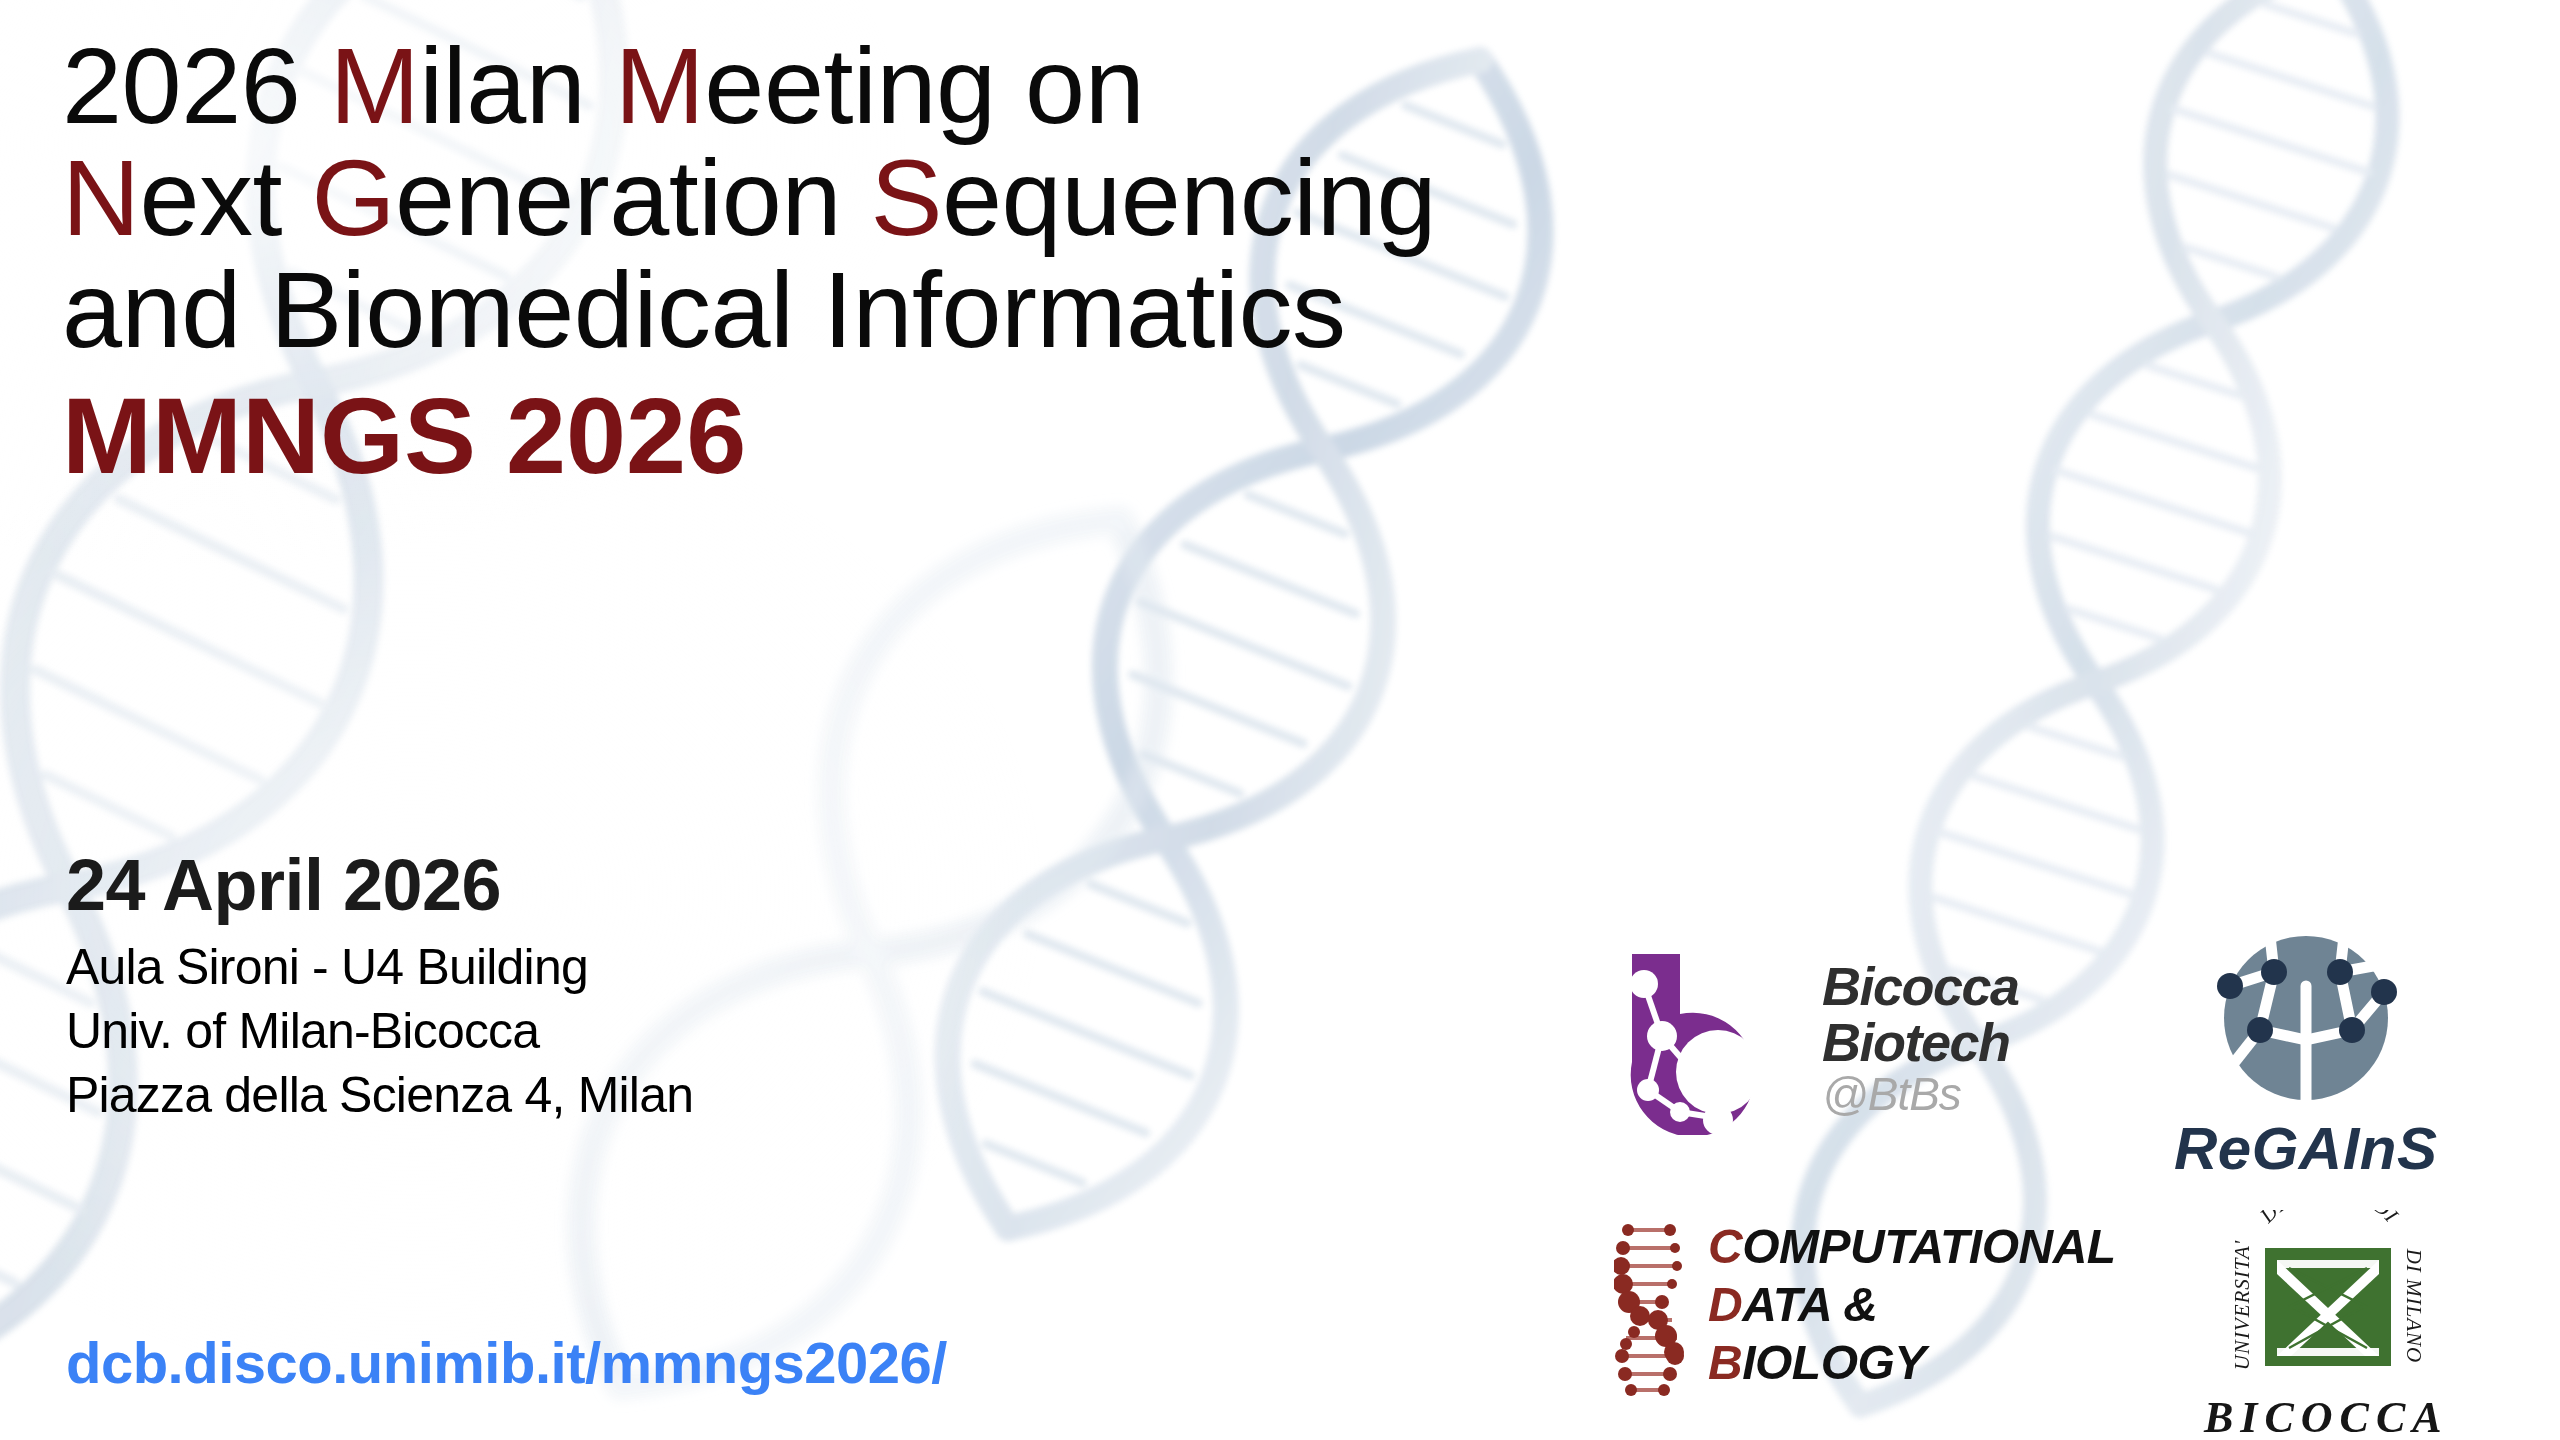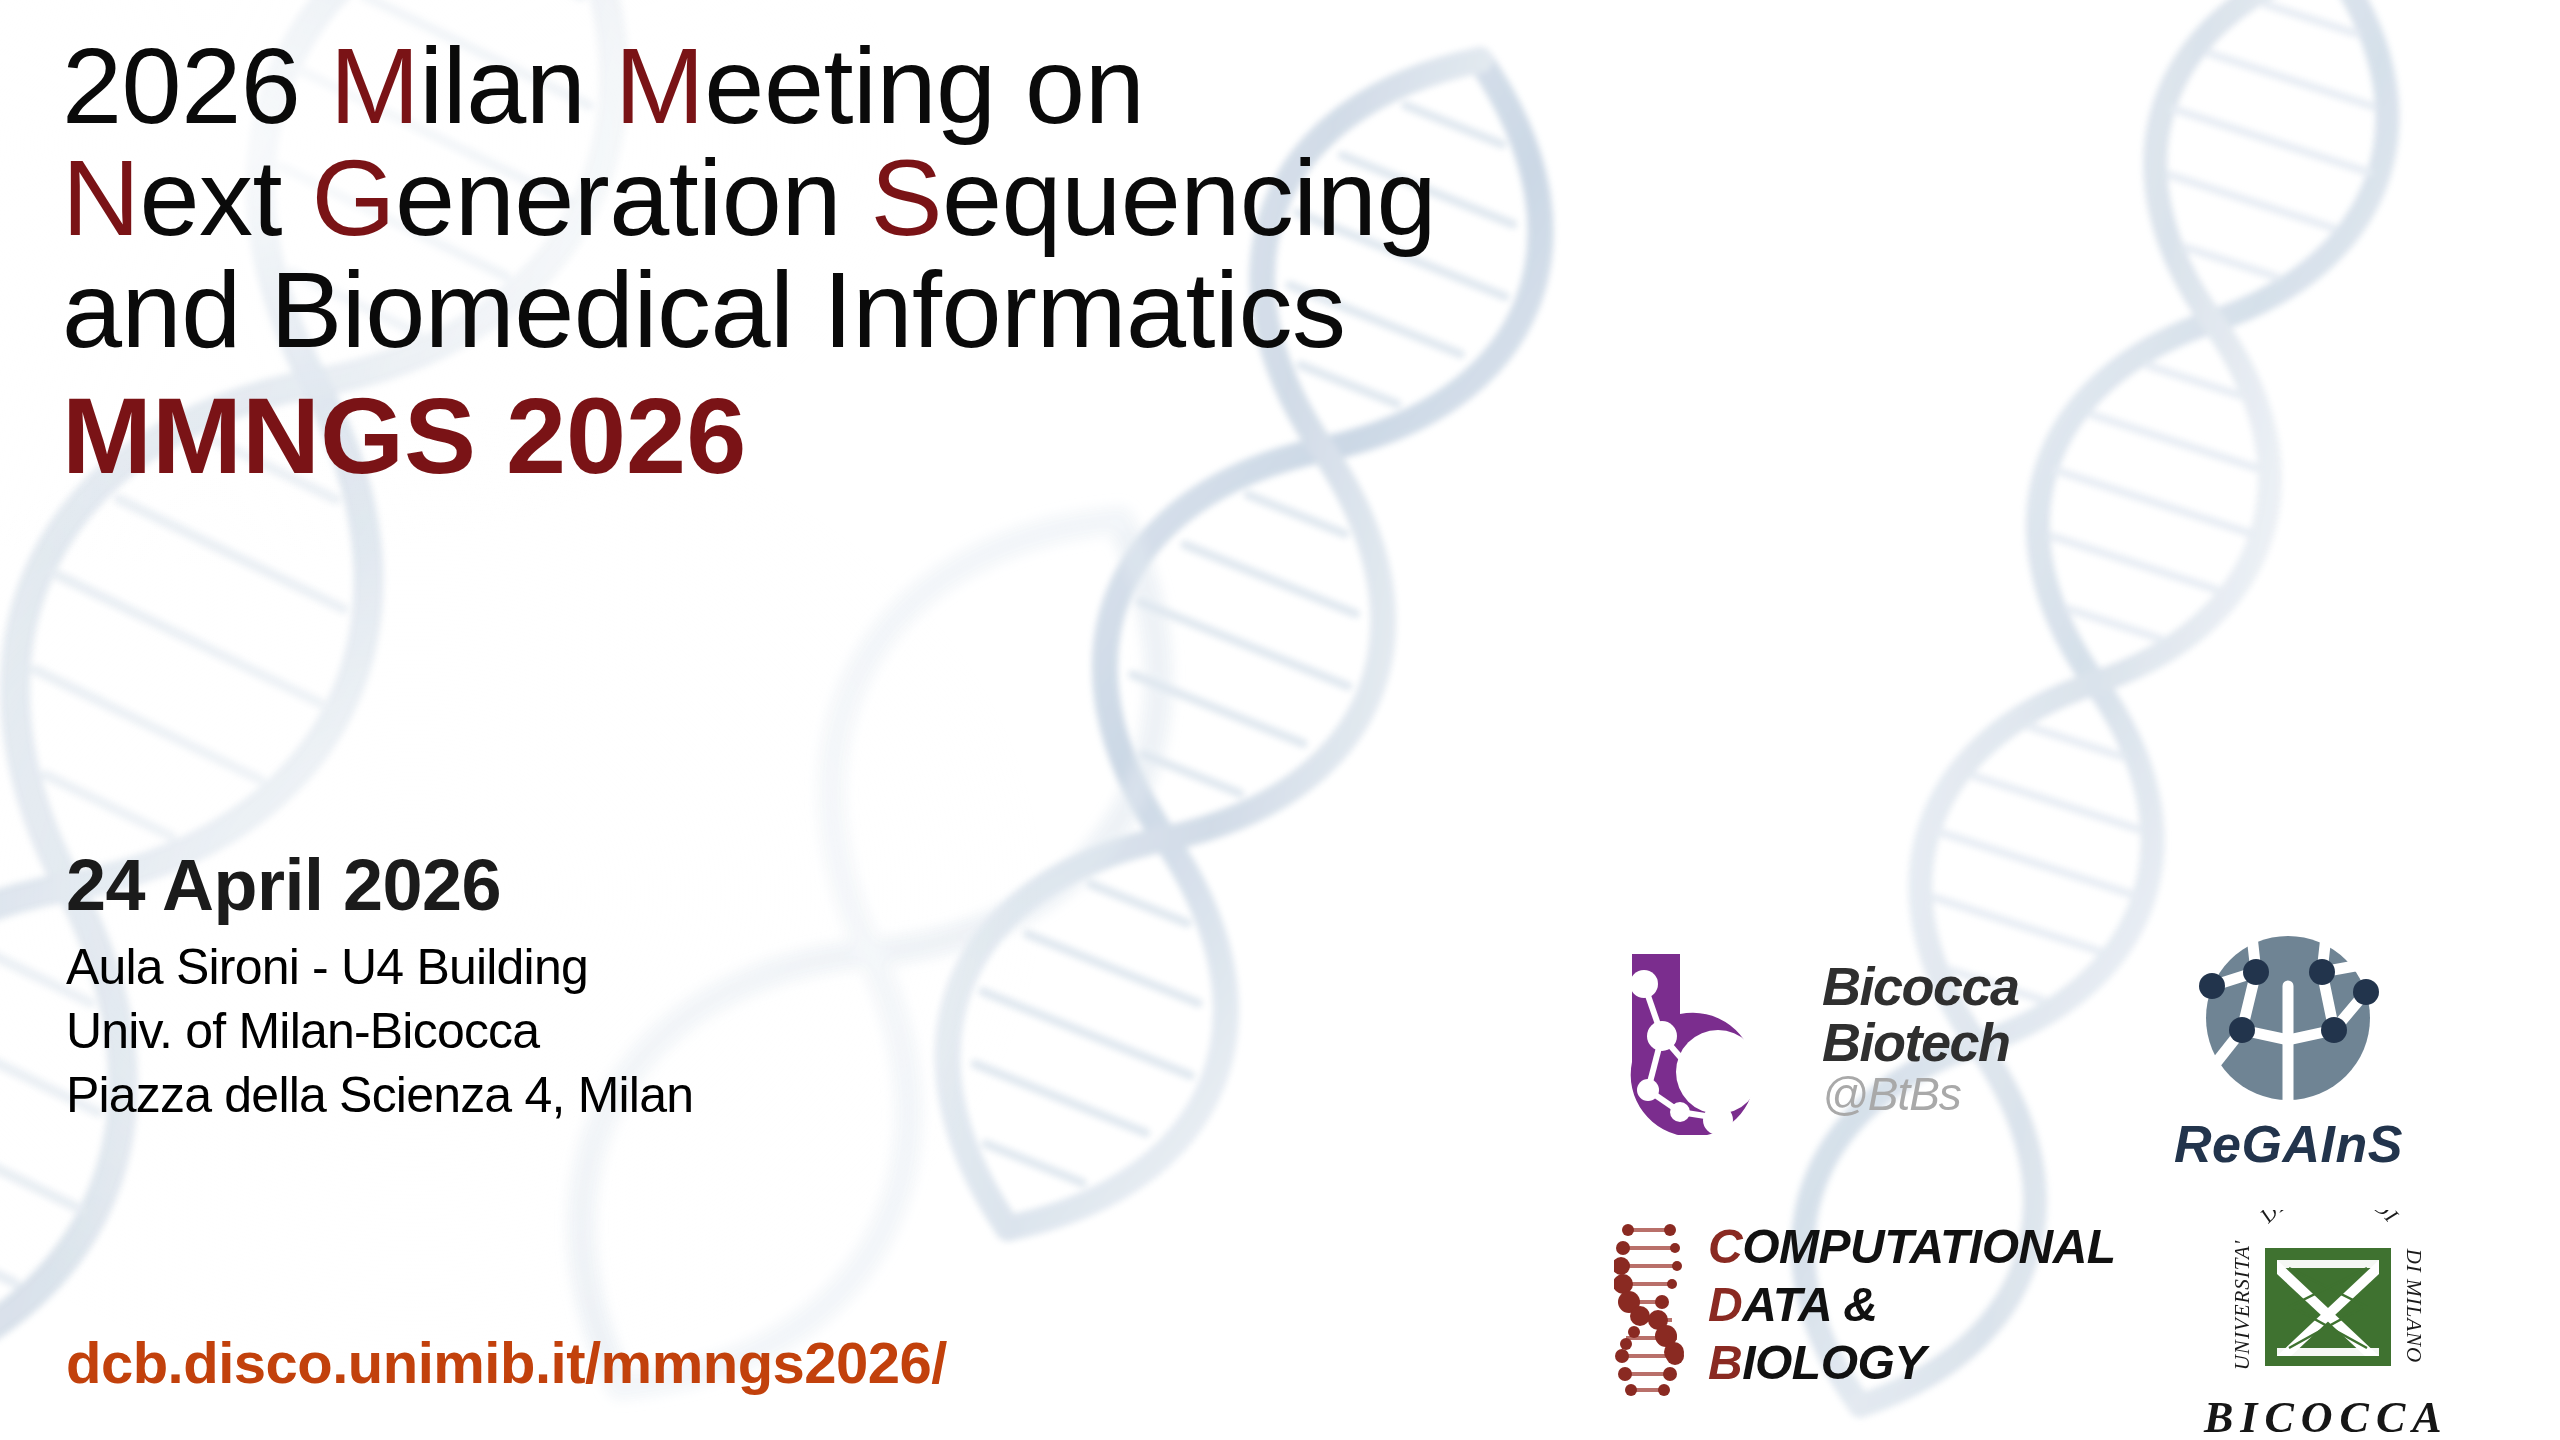--- a/index.html
+++ b/index.html
@@ -81,21 +81,21 @@
     letter-spacing:-0.8px;
     white-space:nowrap;
   }
 
   .url-line{
     position:absolute;
     left:66px; top:1330px;
     font-size:58px;
     line-height:66px;
     font-weight:700;
-    color:#c2410c;
+    color:#3b82f6;
     letter-spacing:-0.5px;
     white-space:nowrap;
   }
 
   
   .logo-grid{
     position:absolute;
     left:1614px; top:930px;
     width:830px; height:500px;font-style:italic;
   }
@@ -113,21 +113,21 @@
     letter-spacing:-1.5px;display:block;
   }
   .btbs-w2{margin-top:2px;}
   .btbs-w3{
     font-size:46px;font-weight:400;color:#a9a9a9;
     letter-spacing:-1px;display:block;margin-top:2px;
   }
 
   
   .regains-word{
-    font-size:52px;font-weight:700;color:#22344c;
+    font-size:60px;font-weight:700;color:#22344c;
     letter-spacing:0.5px;margin-top:4px;text-align:center;
   }
 
   
   .dcb-words{margin-left:16px;line-height:1;}
   .dcb-row{
     font-size:48px;font-weight:700;color:#111111;
     letter-spacing:-0.5px;display:block;margin-bottom:10px;
     white-space:nowrap;
   }

